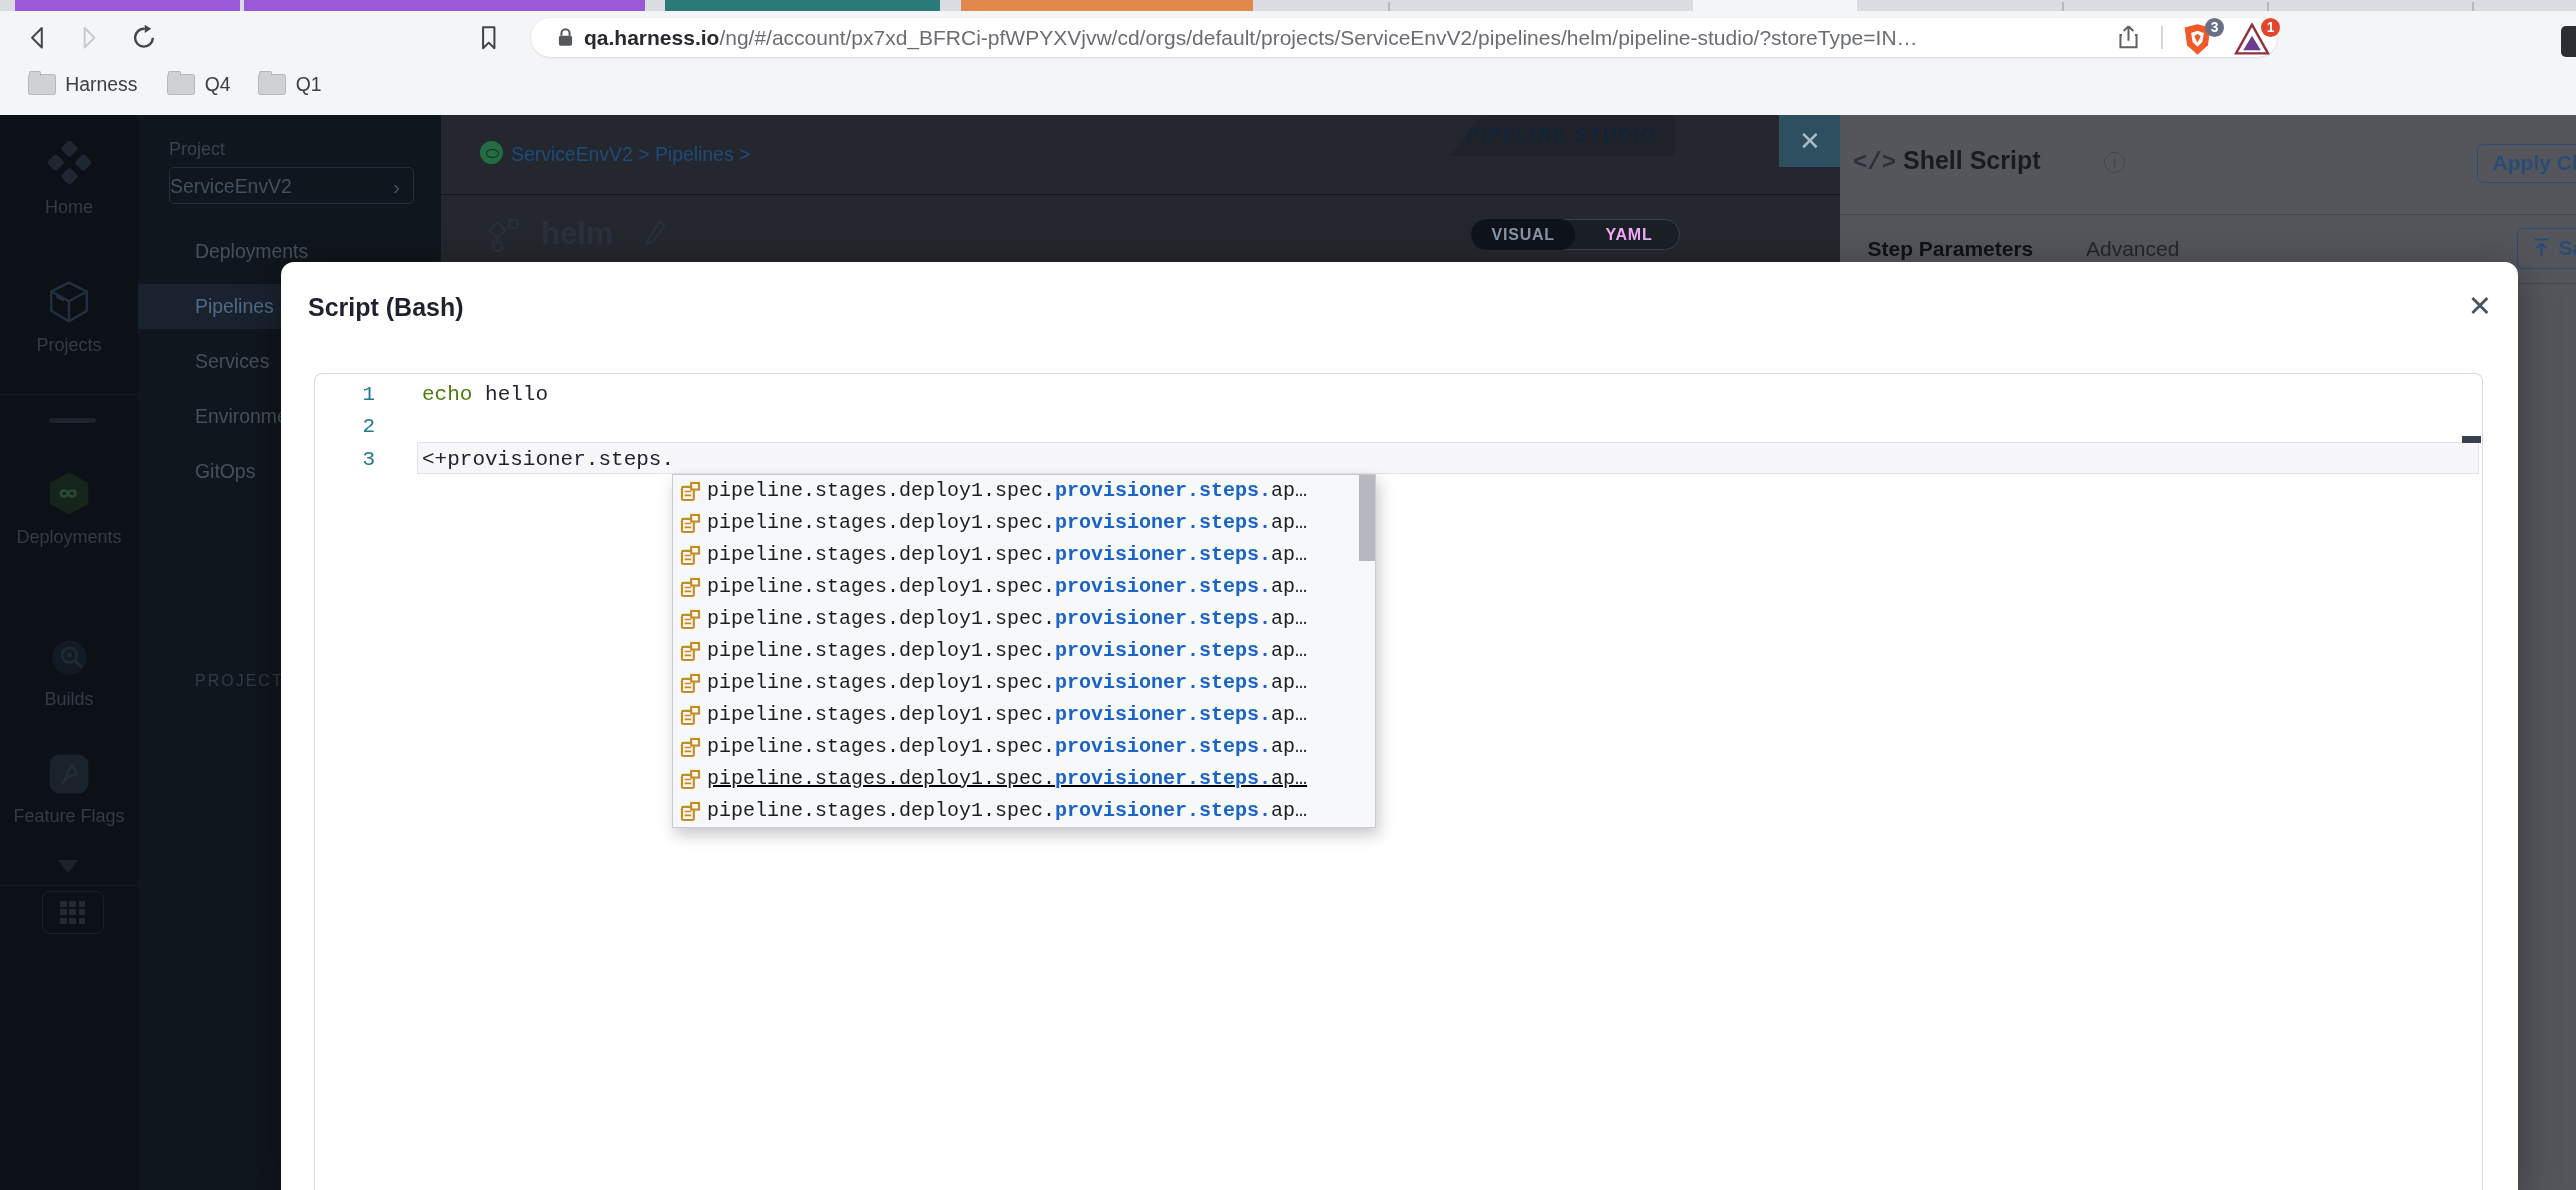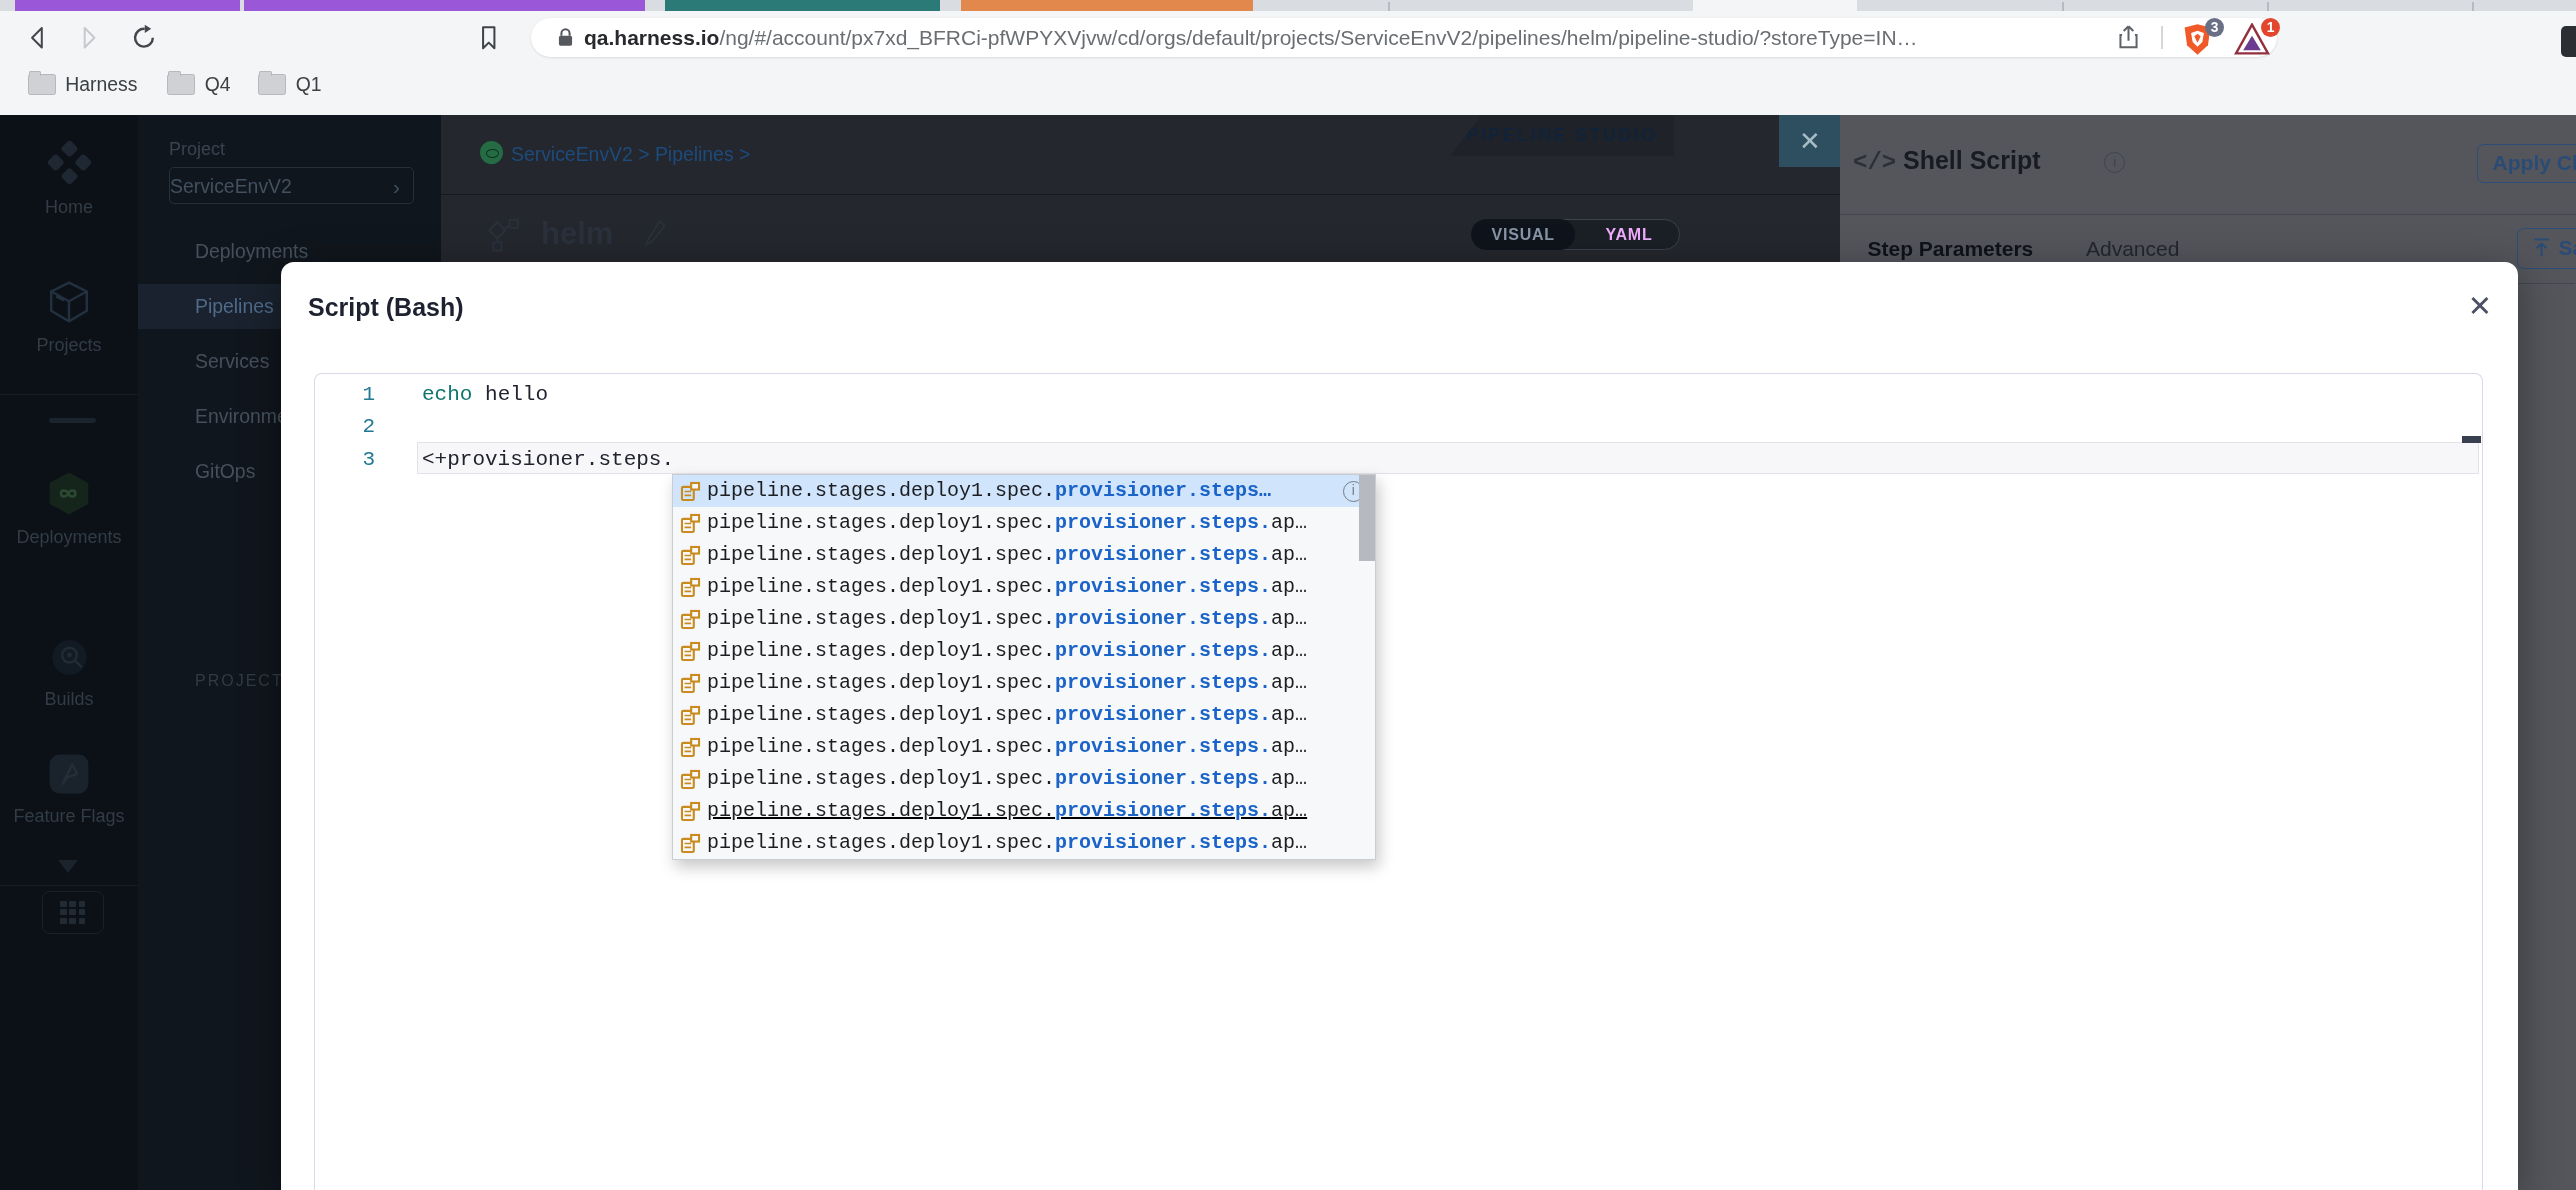--- a/index.html
+++ b/index.html
@@ -99,21 +99,21 @@
   #mclose{position:absolute;left:2181px;top:26px;font-size:29px;color:#4c5065;width:36px;height:36px;
           text-align:center;line-height:36px;}
 
   
   #editor{position:absolute;left:33px;top:111px;width:2169px;height:859px;border:1.6px solid #d8dbe7;
           border-radius:8px;border-bottom:none;box-sizing:border-box;background:#fff;
           font-family:"Liberation Mono",monospace;font-size:21px;}
   .eline{position:absolute;left:0;height:32px;line-height:32px;white-space:pre;}
   .lnum{position:absolute;width:60px;text-align:right;color:#237893;height:32px;line-height:32px;}
   .code{color:#21242e;}
-  .kw{color:#0f766e;}
+  .kw{color:#4d7c0f;}
   #curline{position:absolute;left:102px;top:68px;width:2062px;height:32px;background:#f7f7fa;
            border:0.8px solid #e2e2e8;box-sizing:border-box;}
   #rulermark{position:absolute;left:2147px;top:62px;width:19.4px;height:6.5px;background:#384050;}
 
   
   #suggest{left:672px;top:474px;width:702px;background:#f7f8f9;border:0.8px solid #c9ccd2;z-index:20;
            box-shadow:3.2px 6.5px 14.6px rgba(0,0,0,.22);font-family:"Liberation Mono",monospace;font-size:20px;}
   .srow{position:relative;height:32px;line-height:32px;display:flex;align-items:center;padding-left:6.5px;
         white-space:nowrap;overflow:hidden;}
   .srow.selected{background:#d0e4fc;}
@@ -345,29 +345,20 @@
       <span class="lnum" style="top:70px;">3</span>
       <div class="eline" style="left:107px;top:4.9px;"><span class="kw">echo</span><span class="code"> hello</span></div>
       <div class="eline" style="left:107px;top:70px;"><span class="code">&lt;+provisioner.steps.</span></div>
       <div id="rulermark"></div>
     </div>
   </div>
 
   <div id="suggest" class="abs">
     <div>
 
-    <div class="srow selected">
-        <svg class="sicon" width="21" height="21" viewBox="0 0 16 16">
-          <rect x="1.5" y="4.5" width="9" height="10" rx="1" fill="none" stroke="#c98a1e" stroke-width="1.6"></rect>
-          <path d="M3.5 8 H8.5 M3.5 11 H8.5" stroke="#c98a1e" stroke-width="1.3"></path>
-          <rect x="8.5" y="1.5" width="6" height="5" fill="#f7f8f9" stroke="#c98a1e" stroke-width="1.6"></rect>
-        </svg>
-        <span class="stext"><span class="pre">pipeline.stages.deploy1.spec.</span><span class="bold">provisioner.steps…</span><span class="suf"></span></span>
-        <span class="rowinfo">i</span>
-      </div>
         <div class="srow">
         <svg class="sicon" width="21" height="21" viewBox="0 0 16 16">
           <rect x="1.5" y="4.5" width="9" height="10" rx="1" fill="none" stroke="#c98a1e" stroke-width="1.6"></rect>
           <path d="M3.5 8 H8.5 M3.5 11 H8.5" stroke="#c98a1e" stroke-width="1.3"></path>
           <rect x="8.5" y="1.5" width="6" height="5" fill="#f7f8f9" stroke="#c98a1e" stroke-width="1.6"></rect>
         </svg>
         <span class="stext"><span class="pre">pipeline.stages.deploy1.spec.</span><span class="bold">provisioner.steps.</span><span class="suf">ap…</span></span>
 
       </div>
         <div class="srow">

